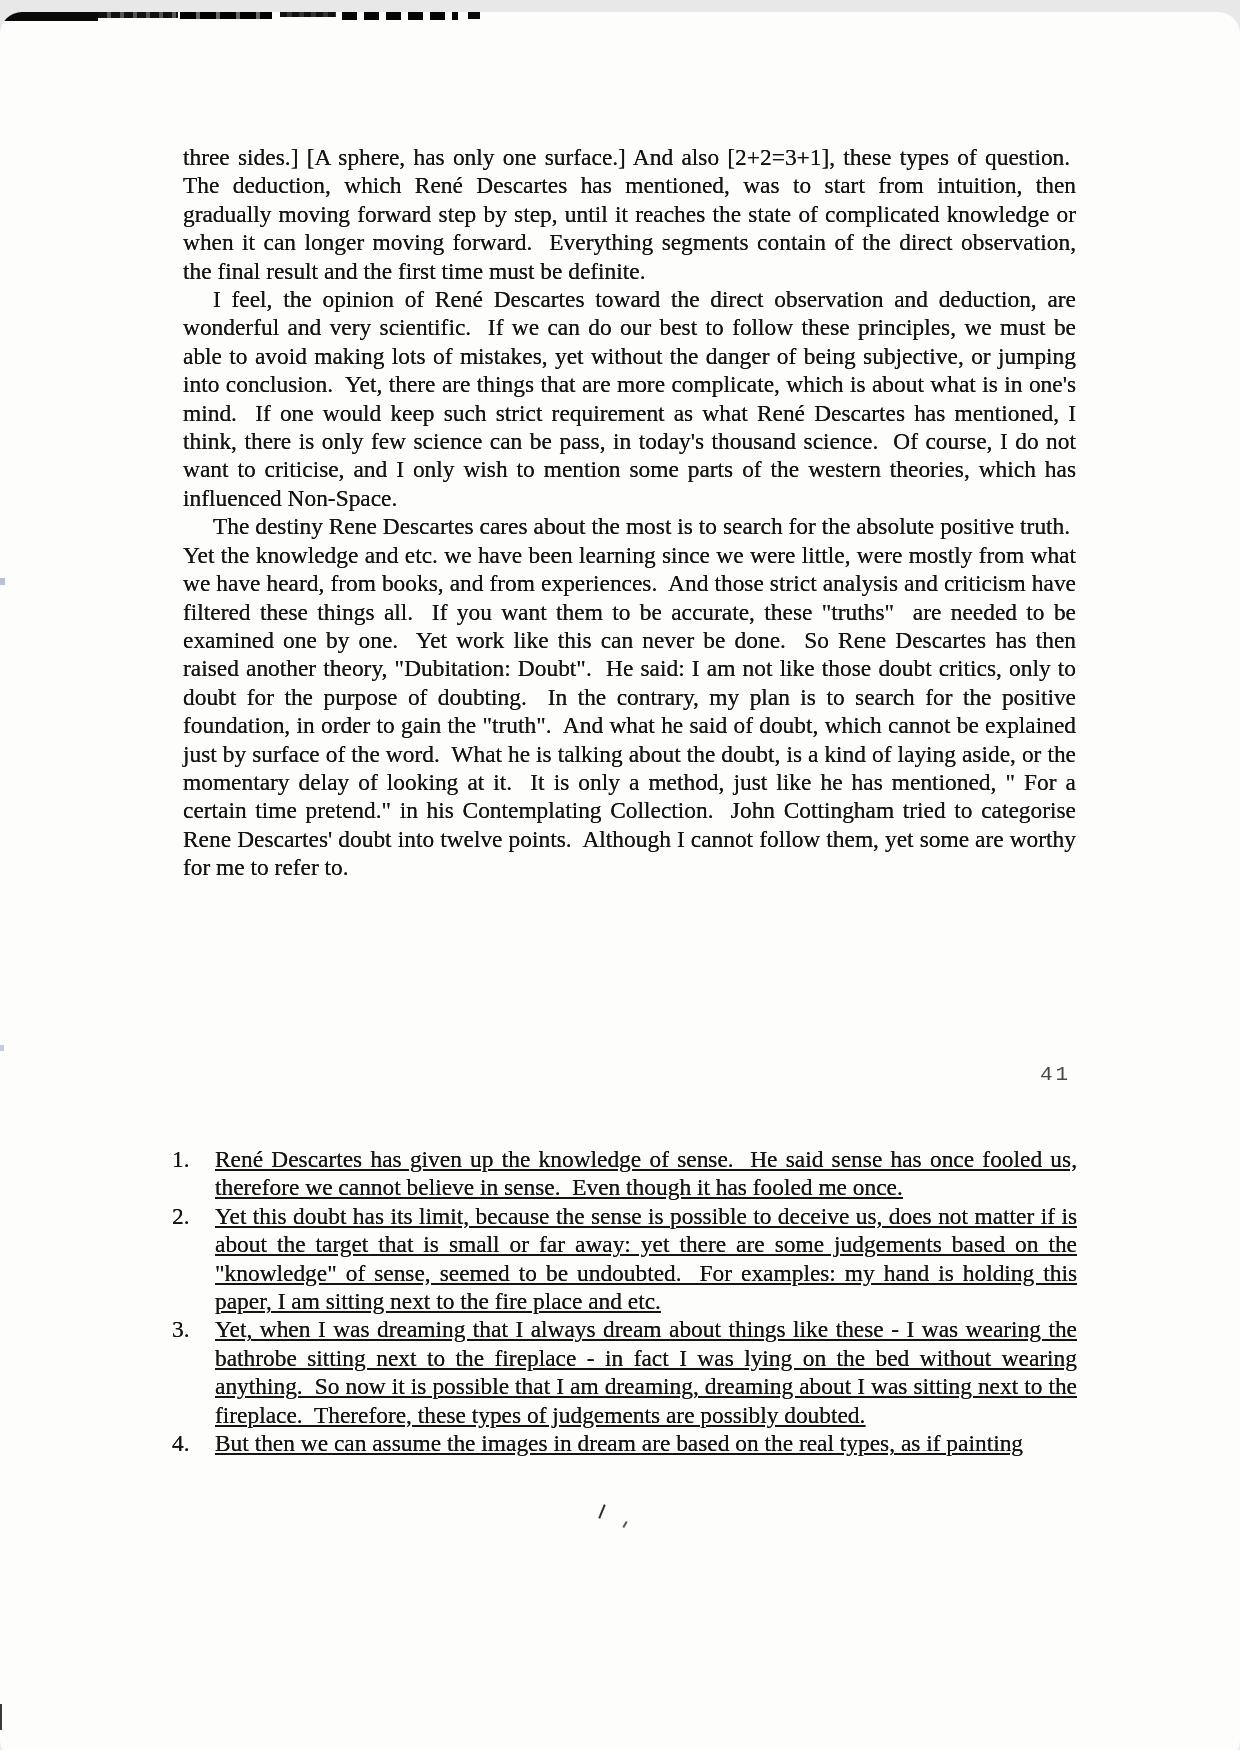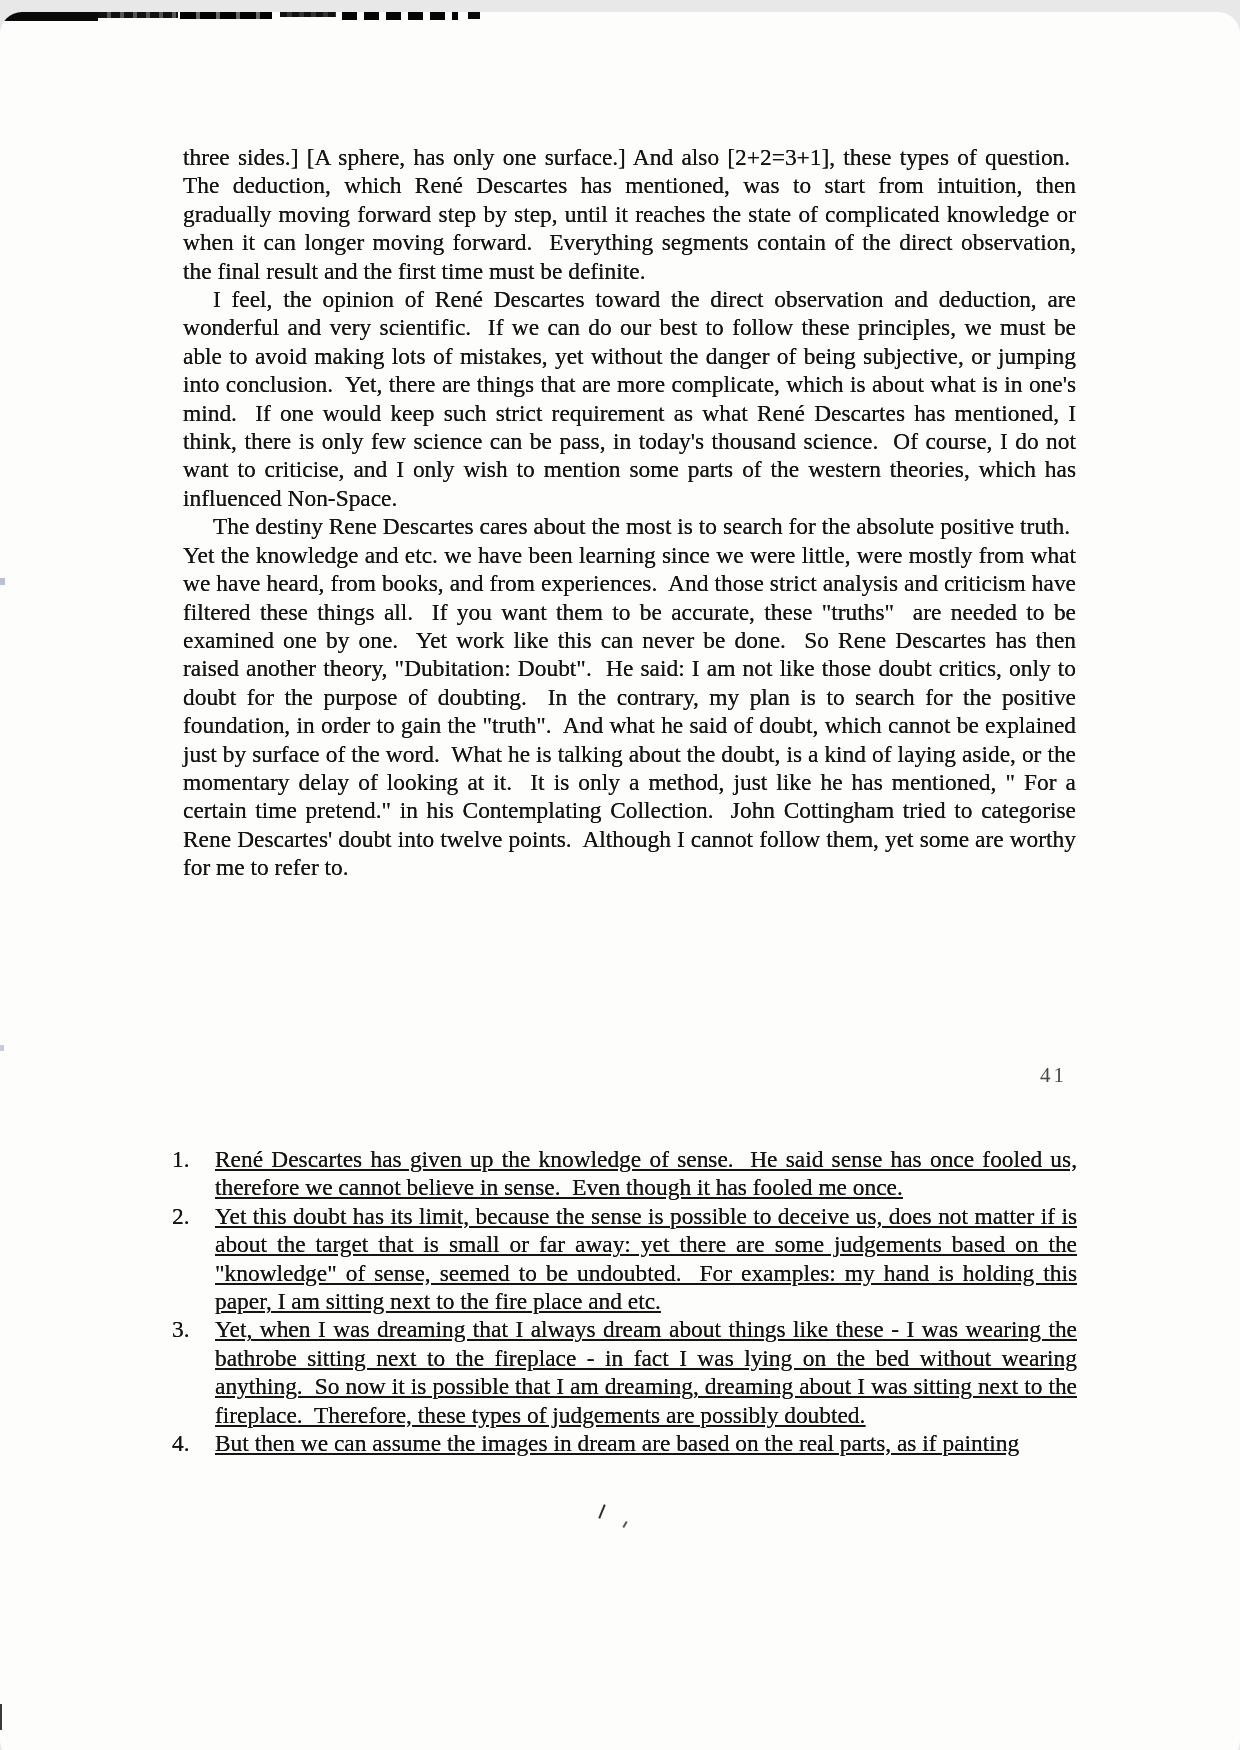--- a/index.html
+++ b/index.html
@@ -20,21 +20,21 @@
     text-align:justify;
     text-shadow:0 0 .4px rgba(0,0,0,.85);
   }
   .body-text p{margin:0;padding:0;}
   .body-text p.indent{text-indent:30px;}
 
   
   .page-number{
     position:absolute;left:1040px;top:1051px;
     font-size:21px;color:#474747;letter-spacing:3px;
-    font-family:Liberation Serif, serif;
+    font-family:Liberation Mono, monospace;
   }
 
   
   .list{
     position:absolute;left:172px;top:1133px;width:905px;
     font-size:23.4px;line-height:28.4px;
     text-shadow:0 0 .4px rgba(0,0,0,.85);
   }
   .list-item{display:flex;align-items:flex-start;}
   .list-item .num{flex:0 0 43px;}
@@ -95,21 +95,21 @@
     <div class="list-item">
       <span class="num">2.</span>
       <span class="li-text">Yet this doubt has its limit, because the sense is possible to deceive us, does not matter if is about the target that is small or far away: yet there are some judgements based on the "knowledge" of sense, seemed to be undoubted.&nbsp; For examples: my hand is holding this paper, I am sitting next to the fire place and etc.</span>
     </div>
     <div class="list-item">
       <span class="num">3.</span>
       <span class="li-text">Yet, when I was dreaming that I always dream about things like these - I was wearing the bathrobe sitting next to the fireplace - in fact I was lying on the bed without wearing anything.&nbsp; So now it is possible that I am dreaming, dreaming about I was sitting next to the fireplace.&nbsp; Therefore, these types of judgements are possibly doubted.</span>
     </div>
     <div class="list-item">
       <span class="num">4.</span>
-      <span class="li-text">But then we can assume the images in dream are based on the real parts, as if painting</span>
+      <span class="li-text">But then we can assume the images in dream are based on the real types, as if painting</span>
     </div>
   </div>
 
   <div class="speck-slash"></div>
   <div class="speck-tick"></div>
   <div class="artifact a-leftline"></div>
   <div class="artifact a-bluetick1"></div>
   <div class="artifact a-bluetick2"></div>
   <div class="artifact a-bot-dashes"></div>
   <div class="artifact a-bot-chunk"></div>

